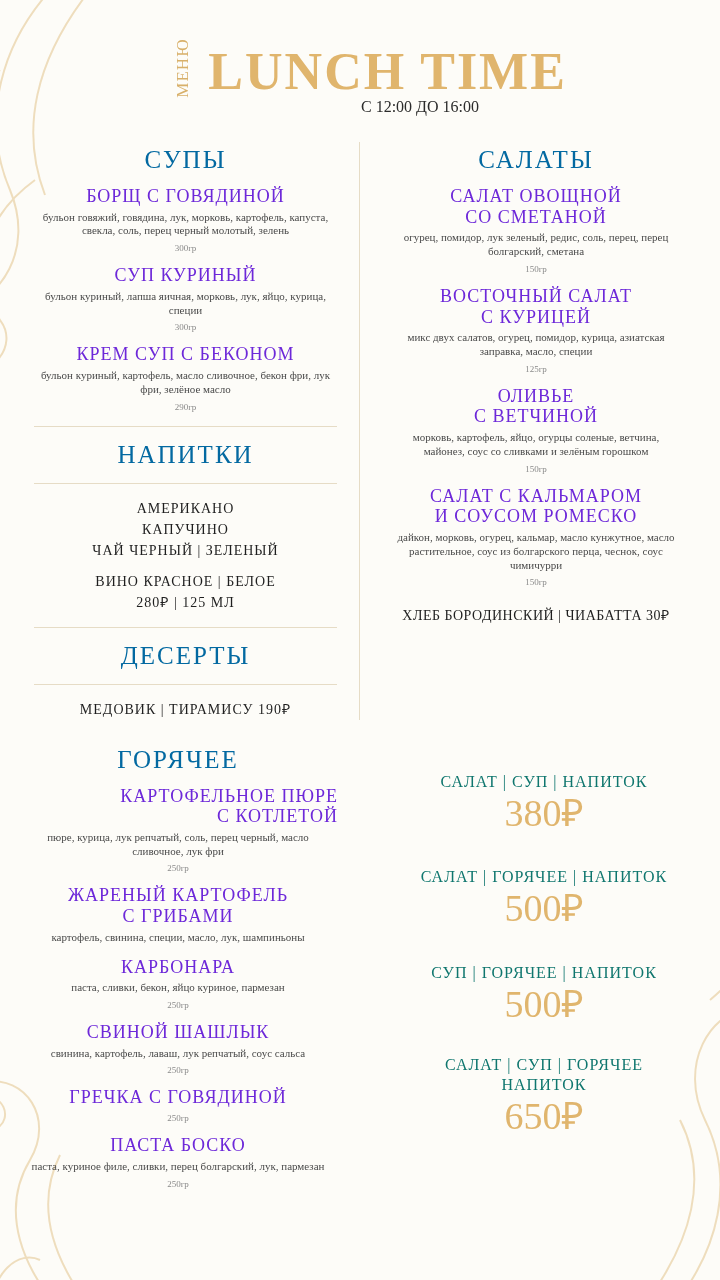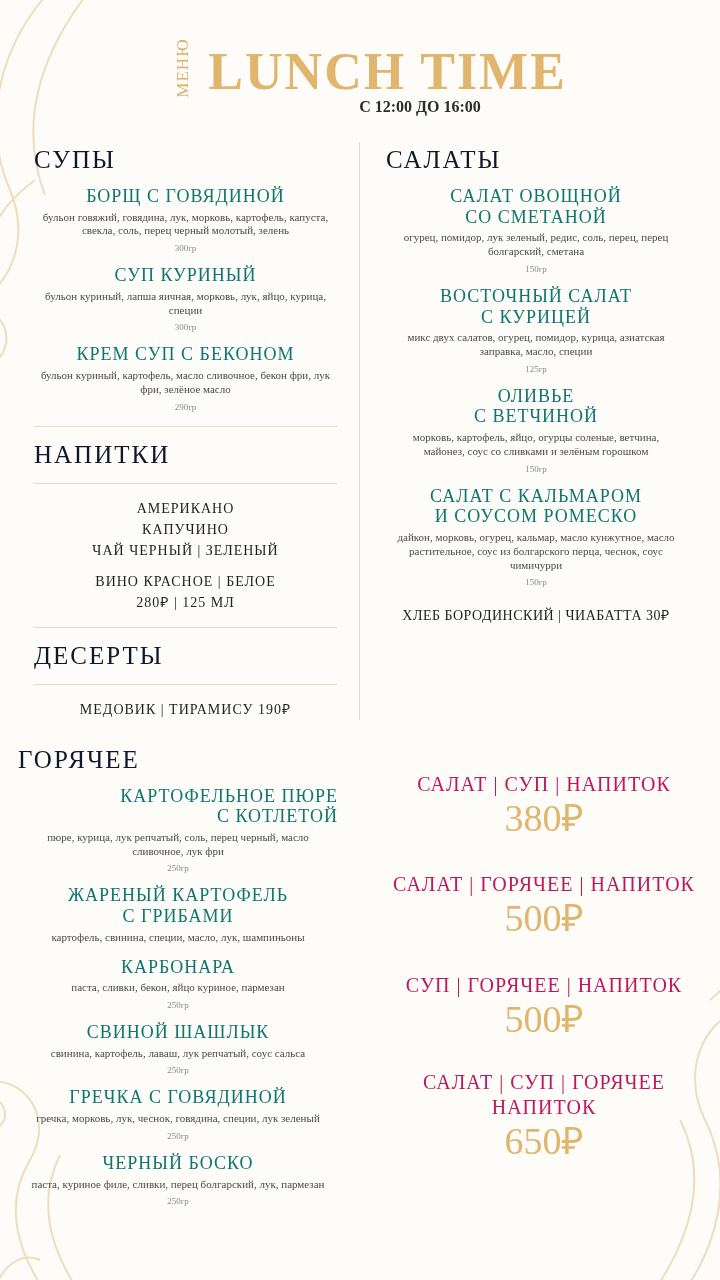--- a/index.html
+++ b/index.html
@@ -54,21 +54,20 @@
   .lunch-title {
     font-family: "Liberation Serif", serif;
     font-size: 52px;
     font-weight: bold;
     letter-spacing: 2px;
     color: #e0b56d;
     line-height: 1;
   }
   .time-wrap {
     text-align: center;
-    font-weight: bold;
   }
   .time-inner {
     display: inline-block;
     padding-left: 120px;
   }
 
   
   .columns {
     display: flex;
     position: relative;
@@ -78,40 +77,40 @@
     box-sizing: border-box;
   }
   .col {
     width: 50%;
     box-sizing: border-box;
   }
   .col-left  { padding-right: 22px; border-right: 1px solid #e6dcc6; }
   .col-right { padding-left: 26px; }
 
   .section-title {
-    text-align: left;
-    color: #0f172a;
+    text-align: center;
+    color: #0369a1;
     font-size: 25px;
     letter-spacing: 2px;
     margin: 4px 0 12px;
   }
   .divider {
     height: 1px;
     background: #e6dcc6;
     margin: 14px 0;
   }
 
   .dish {
     text-align: center;
     margin-bottom: 12px;
   }
   .dish-name {
     font-size: 18px;
     letter-spacing: 1px;
-    color: #0f766e;
+    color: #6d28d9;
     line-height: 1.15;
     margin-bottom: 4px;
   }
   .dish-desc {
     font-size: 11px;
     color: #4a4a4a;
     line-height: 1.25;
     padding: 0 6px;
   }
   .dish-weight {
@@ -148,23 +147,23 @@
     margin-top: 10px;
   }
   .lower-left  { width: 50%; box-sizing: border-box; padding-right: 22px; }
   .lower-right { width: 50%; box-sizing: border-box; padding-left: 26px; }
 
   .combo {
     text-align: center;
     margin-bottom: 26px;
   }
   .combo-label {
-    font-size: 20px;
+    font-size: 16px;
     letter-spacing: 1px;
-    color: #be185d;
+    color: #0f766e;
     line-height: 1.25;
   }
   .combo-price {
     font-size: 38px;
     color: #e0b56d;
     margin-top: 2px;
     line-height: 1.05;
   }
 </style>
 </head>
@@ -305,25 +304,24 @@
       <div class="dish-desc">паста, сливки, бекон, яйцо куриное, пармезан</div>
       <div class="dish-weight">250гр</div>
     </div>
     <div class="dish">
       <div class="dish-name">СВИНОЙ ШАШЛЫК</div>
       <div class="dish-desc">свинина, картофель, лаваш, лук репчатый, соус сальса</div>
       <div class="dish-weight">250гр</div>
     </div>
     <div class="dish">
       <div class="dish-name">ГРЕЧКА С ГОВЯДИНОЙ</div>
-      <div class="dish-desc">гречка, морковь, лук, чеснок, говядина, специи, лук зеленый</div>
-      <div class="dish-weight">250гр</div>
-    </div>
-    <div class="dish">
-      <div class="dish-name">ЧЕРНЫЙ БОСКО</div>
+      <div class="dish-weight">250гр</div>
+    </div>
+    <div class="dish">
+      <div class="dish-name">ПАСТА БОСКО</div>
       <div class="dish-desc">паста, куриное филе, сливки, перец болгарский, лук, пармезан</div>
       <div class="dish-weight">250гр</div>
     </div>
   </div>
 
   <div class="lower-right">
     <div class="combo" style="margin-top:42px;">
       <div class="combo-label" style="white-space:pre-line;">САЛАТ | СУП | НАПИТОК</div>
       <div class="combo-price">380₽</div>
     </div>

